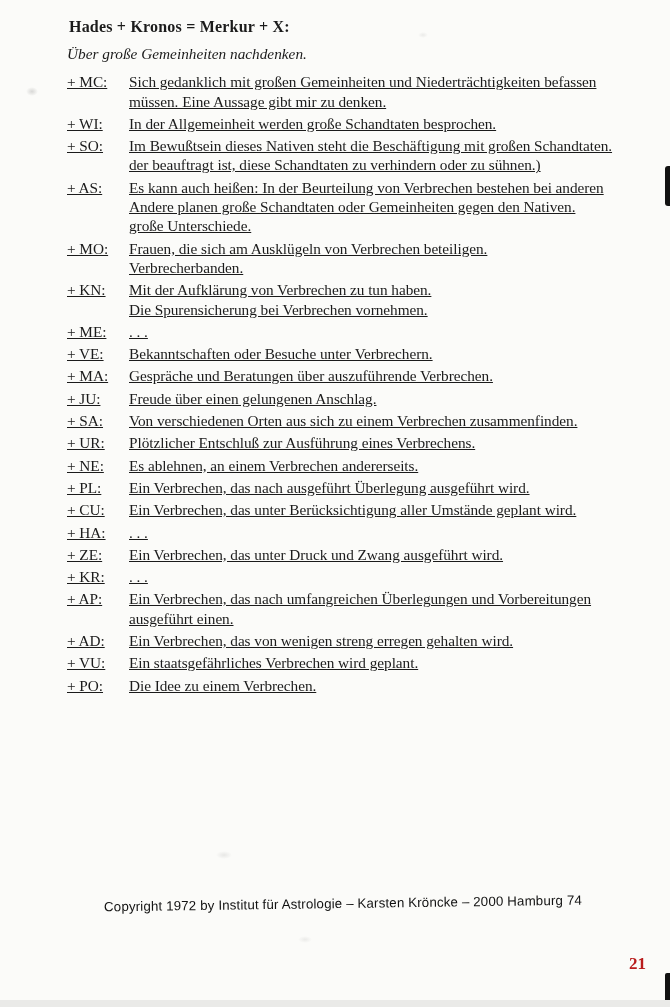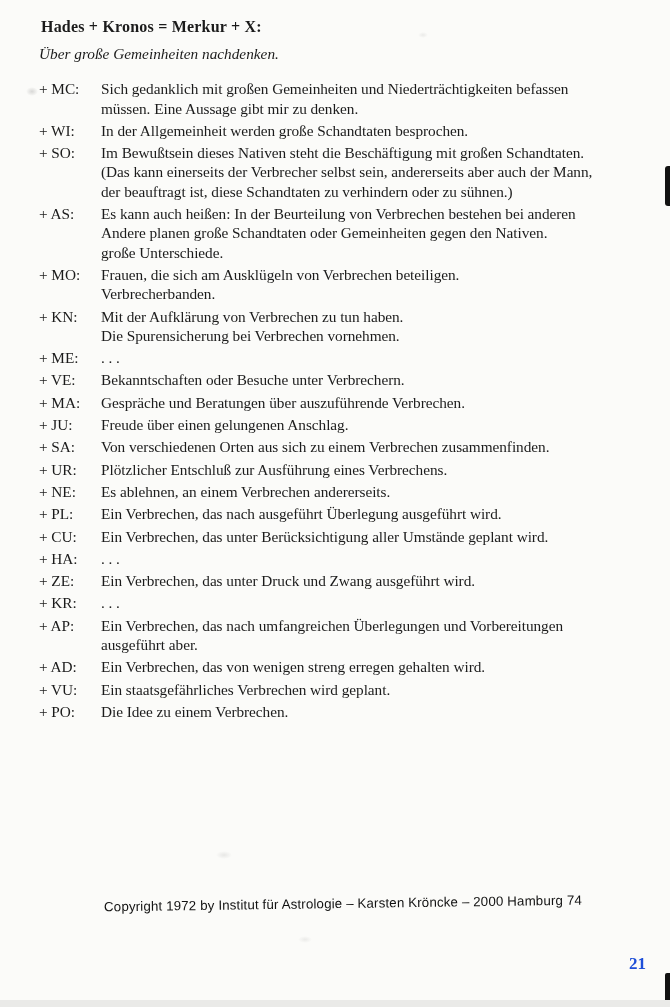--- a/index.html
+++ b/index.html
@@ -8,40 +8,41 @@
     height: 1007px;
     position: relative;
     overflow: hidden;
     background: #fbfbf9;
     font-family: "Liberation Serif", "DejaVu Serif", serif;
     color: #1b1b1b;
   }
   .page {
     position: absolute;
     top: 0; left: 0; right: 0; bottom: 0;
-    padding: 16px 20px 0 39px;
+    padding: 16px 20px 0 67px;
     box-sizing: border-box;
   }
   .doc-title {
     font-weight: bold;
     font-size: 16px;
     line-height: 21px;
     letter-spacing: 0.2px;
     margin-left: 2px;
     white-space: nowrap;
   }
   .doc-intro {
     font-size: 15.3px;
     line-height: 19.3px;
     margin-top: 7px;
     white-space: nowrap;
     font-style: italic;
   }
   .entries {
-    margin-top: 16px;
+    margin-top: 9px;
+    text-decoration: underline;
   }
   .entry {
     display: flex;
     margin-bottom: 3px;
     font-size: 15.3px;
     line-height: 19.3px;
     letter-spacing: -0.05px;
   }
   .entry-label {
     width: 62px;
@@ -61,21 +62,21 @@
     letter-spacing: 0.15px;
     color: #111;
     white-space: nowrap;
   }
   .page-number {
     position: absolute;
     top: 954px;
     right: 24px;
     font-weight: bold;
     font-size: 17px;
-    color: #1d4ed8;
+    color: #b91c1c;
   }
   .edge-mark-top {
     position: absolute;
     right: 0;
     top: 166px;
     width: 5px;
     height: 40px;
     background: #121212;
     border-radius: 3px 0 0 3px;
   }
@@ -129,21 +130,20 @@
       <div class="entry">
         <div class="entry-label">+ WI:</div>
         <div class="entry-text">
           <div class="entry-line">In der Allgemeinheit werden große Schandtaten besprochen.</div>
         </div>
       </div>
       <div class="entry">
         <div class="entry-label">+ SO:</div>
         <div class="entry-text">
           <div class="entry-line">Im Bewußtsein dieses Nativen steht die Beschäftigung mit großen Schandtaten.</div>
-          <div class="entry-line">(Das kann einerseits der Verbrecher selbst sein, andererseits aber auch der Mann,</div>
           <div class="entry-line">der beauftragt ist, diese Schandtaten zu verhindern oder zu sühnen.)</div>
         </div>
       </div>
       <div class="entry">
         <div class="entry-label">+ AS:</div>
         <div class="entry-text">
           <div class="entry-line">Es kann auch heißen: In der Beurteilung von Verbrechen bestehen bei anderen</div>
           <div class="entry-line">Andere planen große Schandtaten oder Gemeinheiten gegen den Nativen.</div>
           <div class="entry-line">große Unterschiede.</div>
         </div>
@@ -231,21 +231,21 @@
       <div class="entry">
         <div class="entry-label">+ KR:</div>
         <div class="entry-text">
           <div class="entry-line">. . .</div>
         </div>
       </div>
       <div class="entry">
         <div class="entry-label">+ AP:</div>
         <div class="entry-text">
           <div class="entry-line">Ein Verbrechen, das nach umfangreichen Überlegungen und Vorbereitungen</div>
-          <div class="entry-line">ausgeführt aber.</div>
+          <div class="entry-line">ausgeführt einen.</div>
         </div>
       </div>
       <div class="entry">
         <div class="entry-label">+ AD:</div>
         <div class="entry-text">
           <div class="entry-line">Ein Verbrechen, das von wenigen streng erregen gehalten wird.</div>
         </div>
       </div>
       <div class="entry">
         <div class="entry-label">+ VU:</div>

